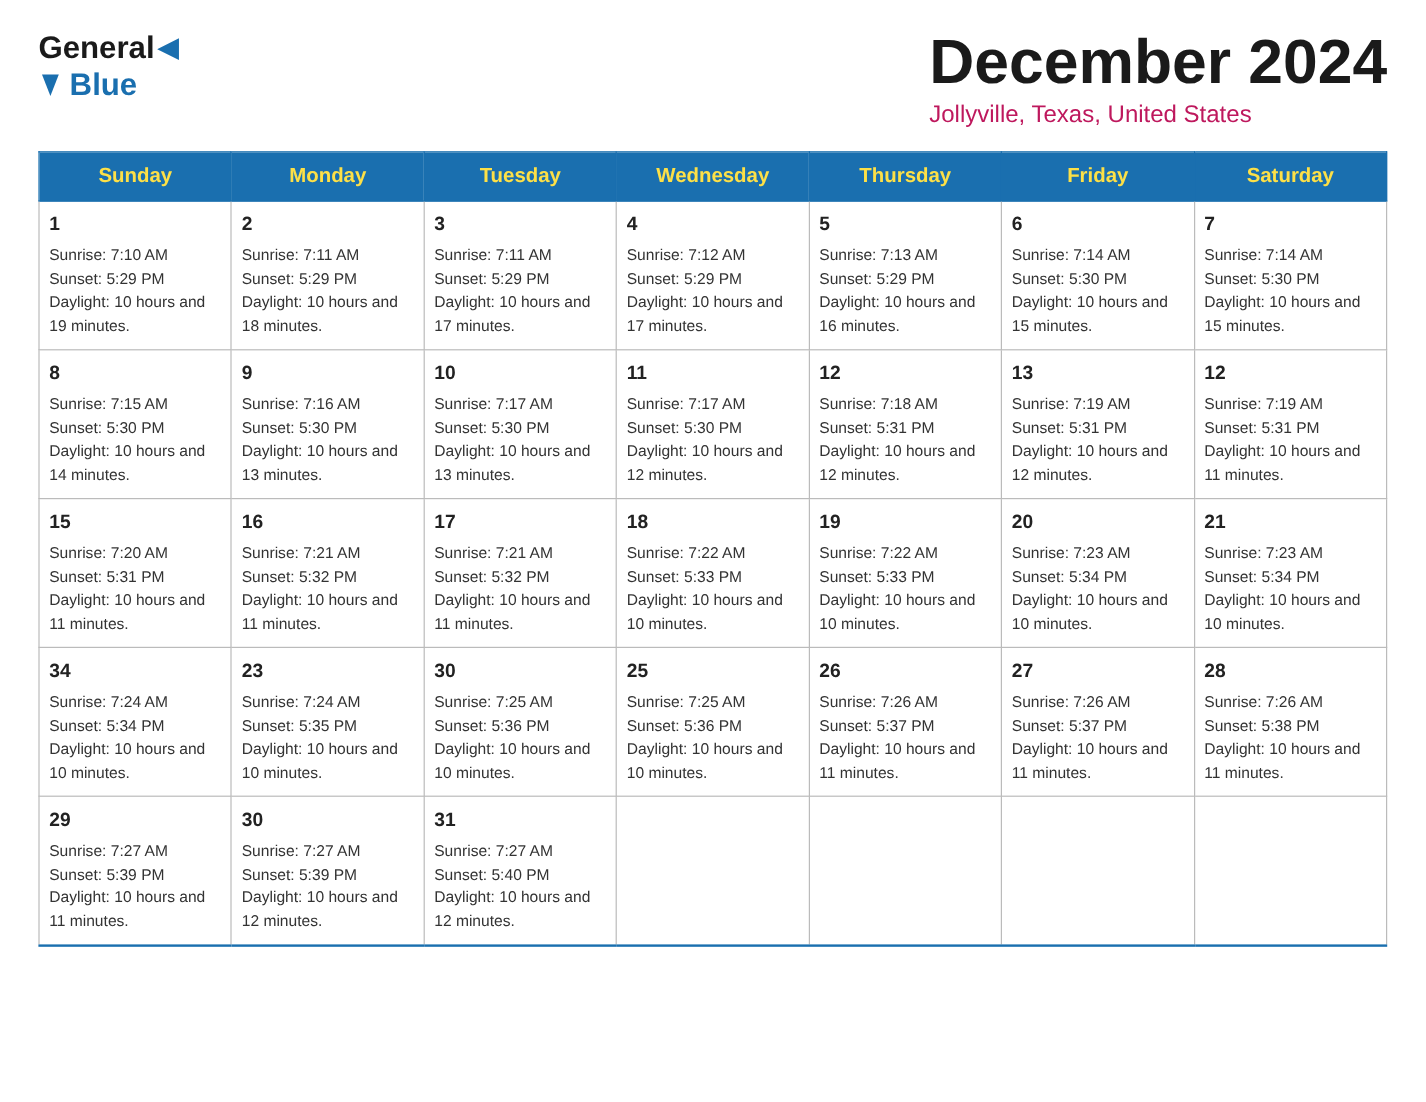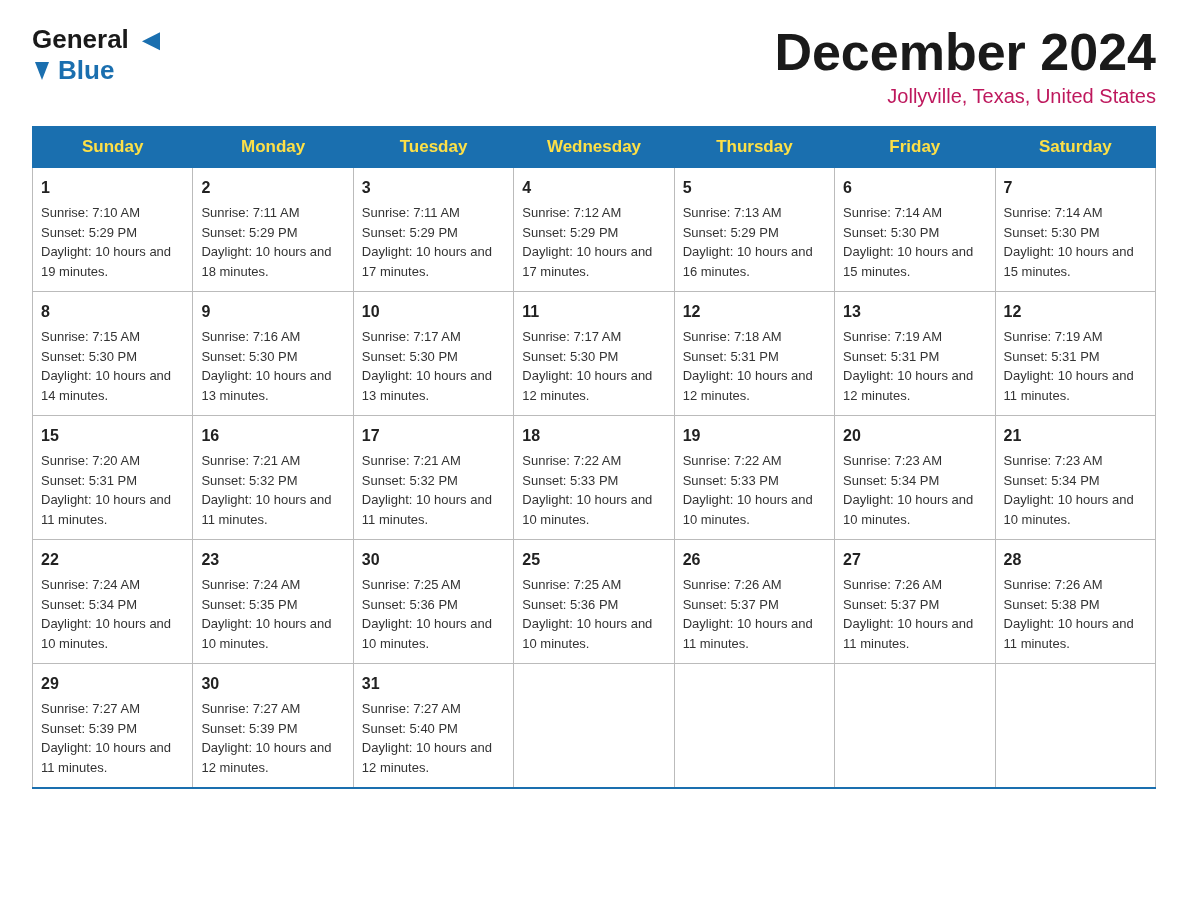--- a/index.html
+++ b/index.html
@@ -16,21 +16,21 @@
       justify-content: space-between;
       align-items: flex-start;
       margin-bottom: 18px;
     }
     .logo {
       display: flex;
       flex-direction: column;
       align-items: flex-start;
     }
     .title-area {
-      text-align: right;
+      text-align: left;
     }
     .calendar-title {
       font-size: 52px;
       font-weight: bold;
       color: #1a1a1a;
       line-height: 1.1;
     }
     .calendar-subtitle {
       font-size: 20px;
       color: #be185d;
@@ -75,21 +75,21 @@
     tbody tr td:empty {
       background: #fff;
     }
     
     .logo-row {
       display: flex;
       align-items: center;
       font-size: 26px;
       font-weight: bold;
       color: #222;
-      gap: 13px;
+      gap: 2px;
     }
     .logo-general {
       color: #1a1a1a;
       font-size: 26px;
       font-weight: bold;
     }
     .logo-arrow {
       color: #1a6faf;
       font-size: 22px;
       margin-left: 1px;
@@ -155,21 +155,21 @@
       <tr>
         <td><span class="day-num">15</span><span class="day-info">Sunrise: 7:20 AM<br>Sunset: 5:31 PM<br>Daylight: 10 hours and 11 minutes.</span></td>
         <td><span class="day-num">16</span><span class="day-info">Sunrise: 7:21 AM<br>Sunset: 5:32 PM<br>Daylight: 10 hours and 11 minutes.</span></td>
         <td><span class="day-num">17</span><span class="day-info">Sunrise: 7:21 AM<br>Sunset: 5:32 PM<br>Daylight: 10 hours and 11 minutes.</span></td>
         <td><span class="day-num">18</span><span class="day-info">Sunrise: 7:22 AM<br>Sunset: 5:33 PM<br>Daylight: 10 hours and 10 minutes.</span></td>
         <td><span class="day-num">19</span><span class="day-info">Sunrise: 7:22 AM<br>Sunset: 5:33 PM<br>Daylight: 10 hours and 10 minutes.</span></td>
         <td><span class="day-num">20</span><span class="day-info">Sunrise: 7:23 AM<br>Sunset: 5:34 PM<br>Daylight: 10 hours and 10 minutes.</span></td>
         <td><span class="day-num">21</span><span class="day-info">Sunrise: 7:23 AM<br>Sunset: 5:34 PM<br>Daylight: 10 hours and 10 minutes.</span></td>
       </tr>
       <tr>
-        <td><span class="day-num">22</span><span class="day-info">Sunrise: 7:24 AM<br>Sunset: 5:34 PM<br>Daylight: 10 hours and 10 minutes.</span></td>
+        <td><span class="day-num">34</span><span class="day-info">Sunrise: 7:24 AM<br>Sunset: 5:34 PM<br>Daylight: 10 hours and 10 minutes.</span></td>
         <td><span class="day-num">23</span><span class="day-info">Sunrise: 7:24 AM<br>Sunset: 5:35 PM<br>Daylight: 10 hours and 10 minutes.</span></td>
         <td><span class="day-num">30</span><span class="day-info">Sunrise: 7:25 AM<br>Sunset: 5:36 PM<br>Daylight: 10 hours and 10 minutes.</span></td>
         <td><span class="day-num">25</span><span class="day-info">Sunrise: 7:25 AM<br>Sunset: 5:36 PM<br>Daylight: 10 hours and 10 minutes.</span></td>
         <td><span class="day-num">26</span><span class="day-info">Sunrise: 7:26 AM<br>Sunset: 5:37 PM<br>Daylight: 10 hours and 11 minutes.</span></td>
         <td><span class="day-num">27</span><span class="day-info">Sunrise: 7:26 AM<br>Sunset: 5:37 PM<br>Daylight: 10 hours and 11 minutes.</span></td>
         <td><span class="day-num">28</span><span class="day-info">Sunrise: 7:26 AM<br>Sunset: 5:38 PM<br>Daylight: 10 hours and 11 minutes.</span></td>
       </tr>
       <tr>
         <td><span class="day-num">29</span><span class="day-info">Sunrise: 7:27 AM<br>Sunset: 5:39 PM<br>Daylight: 10 hours and 11 minutes.</span></td>
         <td><span class="day-num">30</span><span class="day-info">Sunrise: 7:27 AM<br>Sunset: 5:39 PM<br>Daylight: 10 hours and 12 minutes.</span></td>

